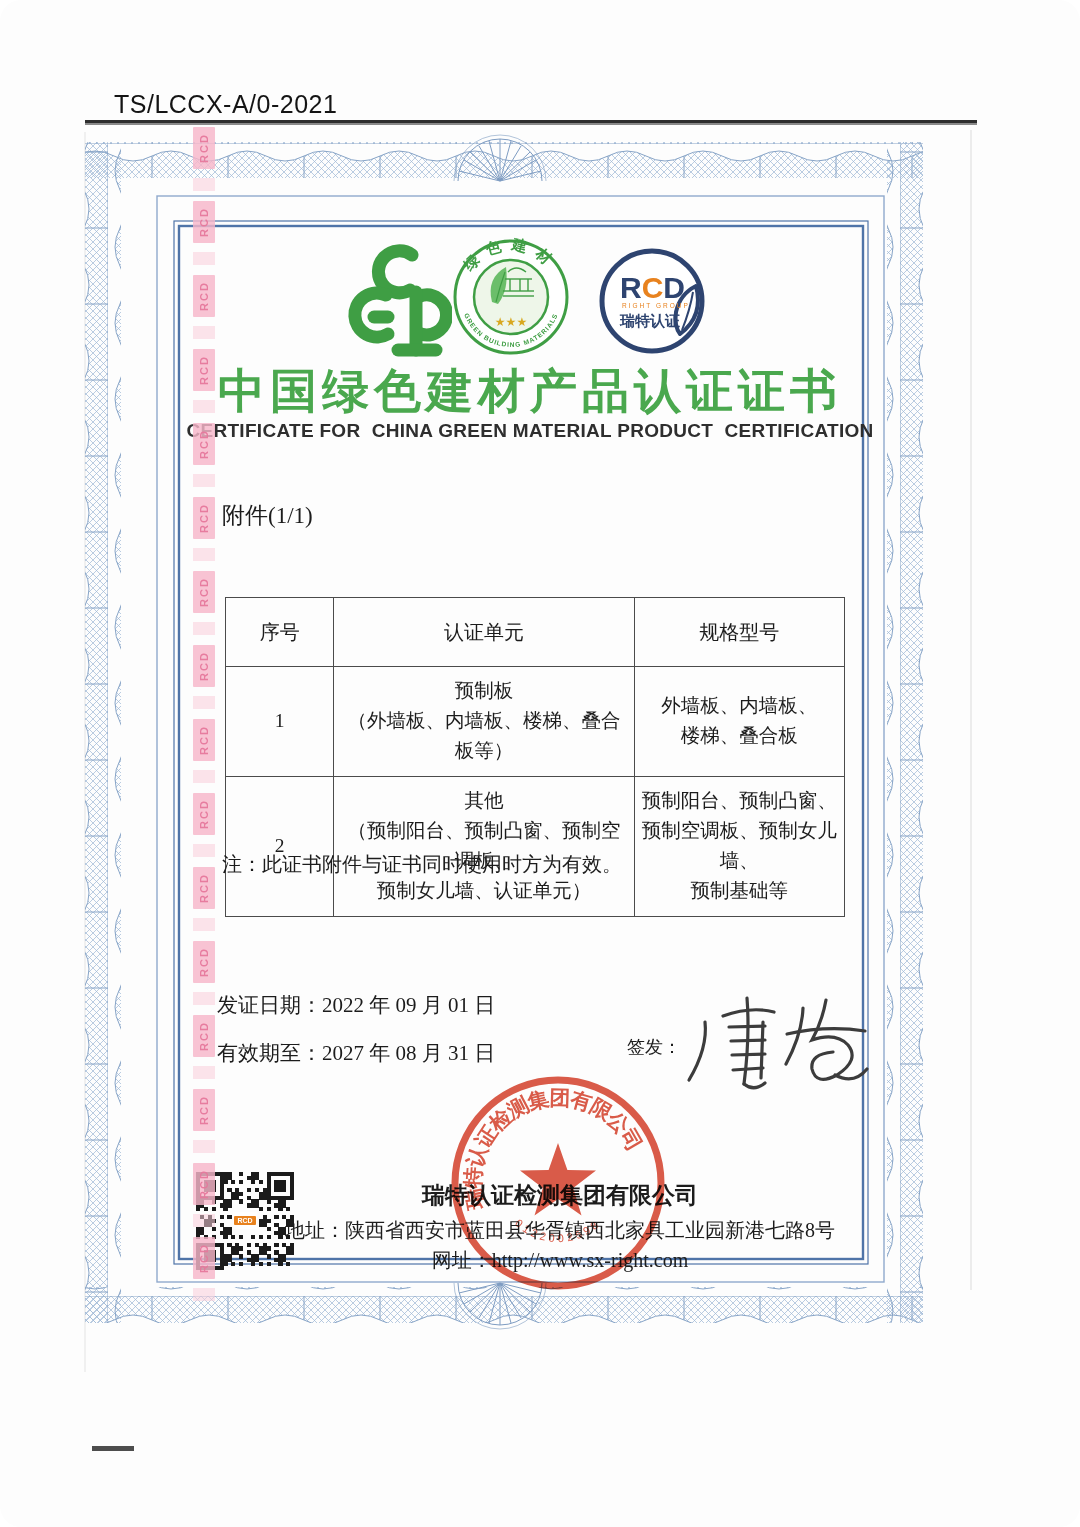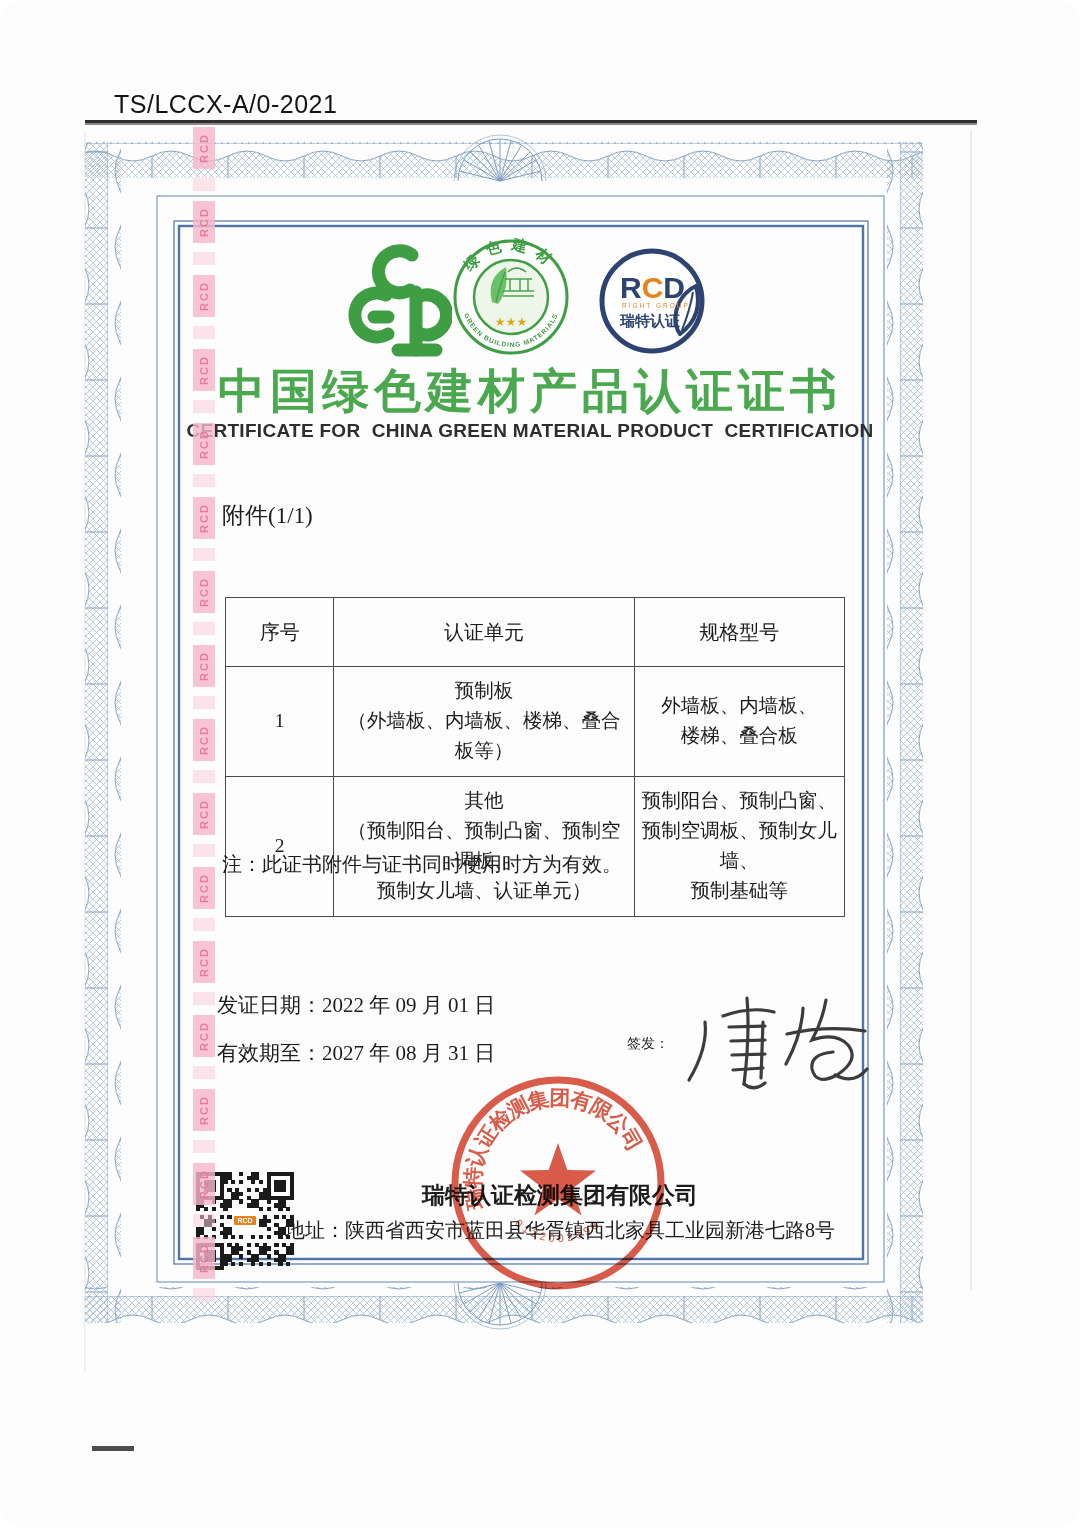--- a/index.html
+++ b/index.html
@@ -37,21 +37,21 @@
   #cert-table table{width:100%;border-collapse:collapse;font-family:"Liberation Serif",serif;color:#1c1c1c;}
   #cert-table th{border:1.5px solid #4b4b4b;font-weight:normal;font-size:20px;height:66px;background:transparent;}
   #cert-table td{border:1.5px solid #4b4b4b;font-size:19.5px;padding:9px 6px;text-align:center;
                  white-space:pre-line;line-height:1.55;}
   .col-no{width:17.5%;} .col-unit{width:48.5%;} .col-spec{width:34%;}
   #note{left:222px;top:851px;font-size:20px;font-family:"Liberation Serif",serif;z-index:2;}
   
   .date-line{font-size:21px;font-family:"Liberation Serif",serif;z-index:2;}
   #date-issue{left:217px;top:991px;}
   #date-expiry{left:217px;top:1039px;}
-  #sign-label{left:627px;top:1035px;font-size:14px;font-family:"Liberation Serif",serif;z-index:2;}
+  #sign-label{left:627px;top:1035px;font-size:18px;font-family:"Liberation Serif",serif;z-index:2;}
   #signature-svg{left:675px;top:982px;z-index:4;}
   
   #company{left:140px;top:1180px;width:840px;text-align:center;font-size:23px;font-weight:bold;
            font-family:"Liberation Serif",serif;z-index:2;}
   #address{left:140px;top:1217px;width:840px;text-align:center;font-size:20px;
            font-family:"Liberation Serif",serif;z-index:2;}
   #website{left:140px;top:1247px;width:840px;text-align:center;font-size:20px;
            font-family:"Liberation Serif",serif;z-index:2;}
   #qr{left:196px;top:1172px;width:98px;height:98px;z-index:3;}
   #qr-center{position:absolute;left:37px;top:40px;width:24px;height:17px;background:#fff;
@@ -247,20 +247,21 @@
       <path d="M69,102 Q79,110 90,101"></path>
       <path d="M128,26 Q127,52 111,82"></path>
       <path d="M112,52 Q152,43 190,49"></path>
       <path d="M151,18 Q147,40 137,58 Q161,50 173,63 Q185,78 162,93 Q141,104 137,87 Q135,72 158,70"></path>
       <path d="M160,93 Q179,103 192,87"></path>
     </g>
   </svg>
 
   <div class="abs" id="company">瑞特认证检测集团有限公司</div>
   <div class="abs" id="address">地址：陕西省西安市蓝田县华胥镇西北家具工业园新港七路8号</div>
+  <div class="abs" id="website">网址：http://www.sx-right.com</div>
 
   <div class="abs" id="qr">
     <div id="qr-modules" style="position:absolute;left:0;top:0;width:98px;height:98px;">
         <div style="position: absolute; left: 0px; top: 0px; width: 4.22px; height: 4.22px; background: rgb(27, 27, 27);"></div>
         <div style="position: absolute; left: 3.92px; top: 0px; width: 4.22px; height: 4.22px; background: rgb(27, 27, 27);"></div>
         <div style="position: absolute; left: 7.84px; top: 0px; width: 4.22px; height: 4.22px; background: rgb(27, 27, 27);"></div>
         <div style="position: absolute; left: 11.76px; top: 0px; width: 4.22px; height: 4.22px; background: rgb(27, 27, 27);"></div>
         <div style="position: absolute; left: 15.68px; top: 0px; width: 4.22px; height: 4.22px; background: rgb(27, 27, 27);"></div>
         <div style="position: absolute; left: 19.6px; top: 0px; width: 4.22px; height: 4.22px; background: rgb(27, 27, 27);"></div>
         <div style="position: absolute; left: 23.52px; top: 0px; width: 4.22px; height: 4.22px; background: rgb(27, 27, 27);"></div>

